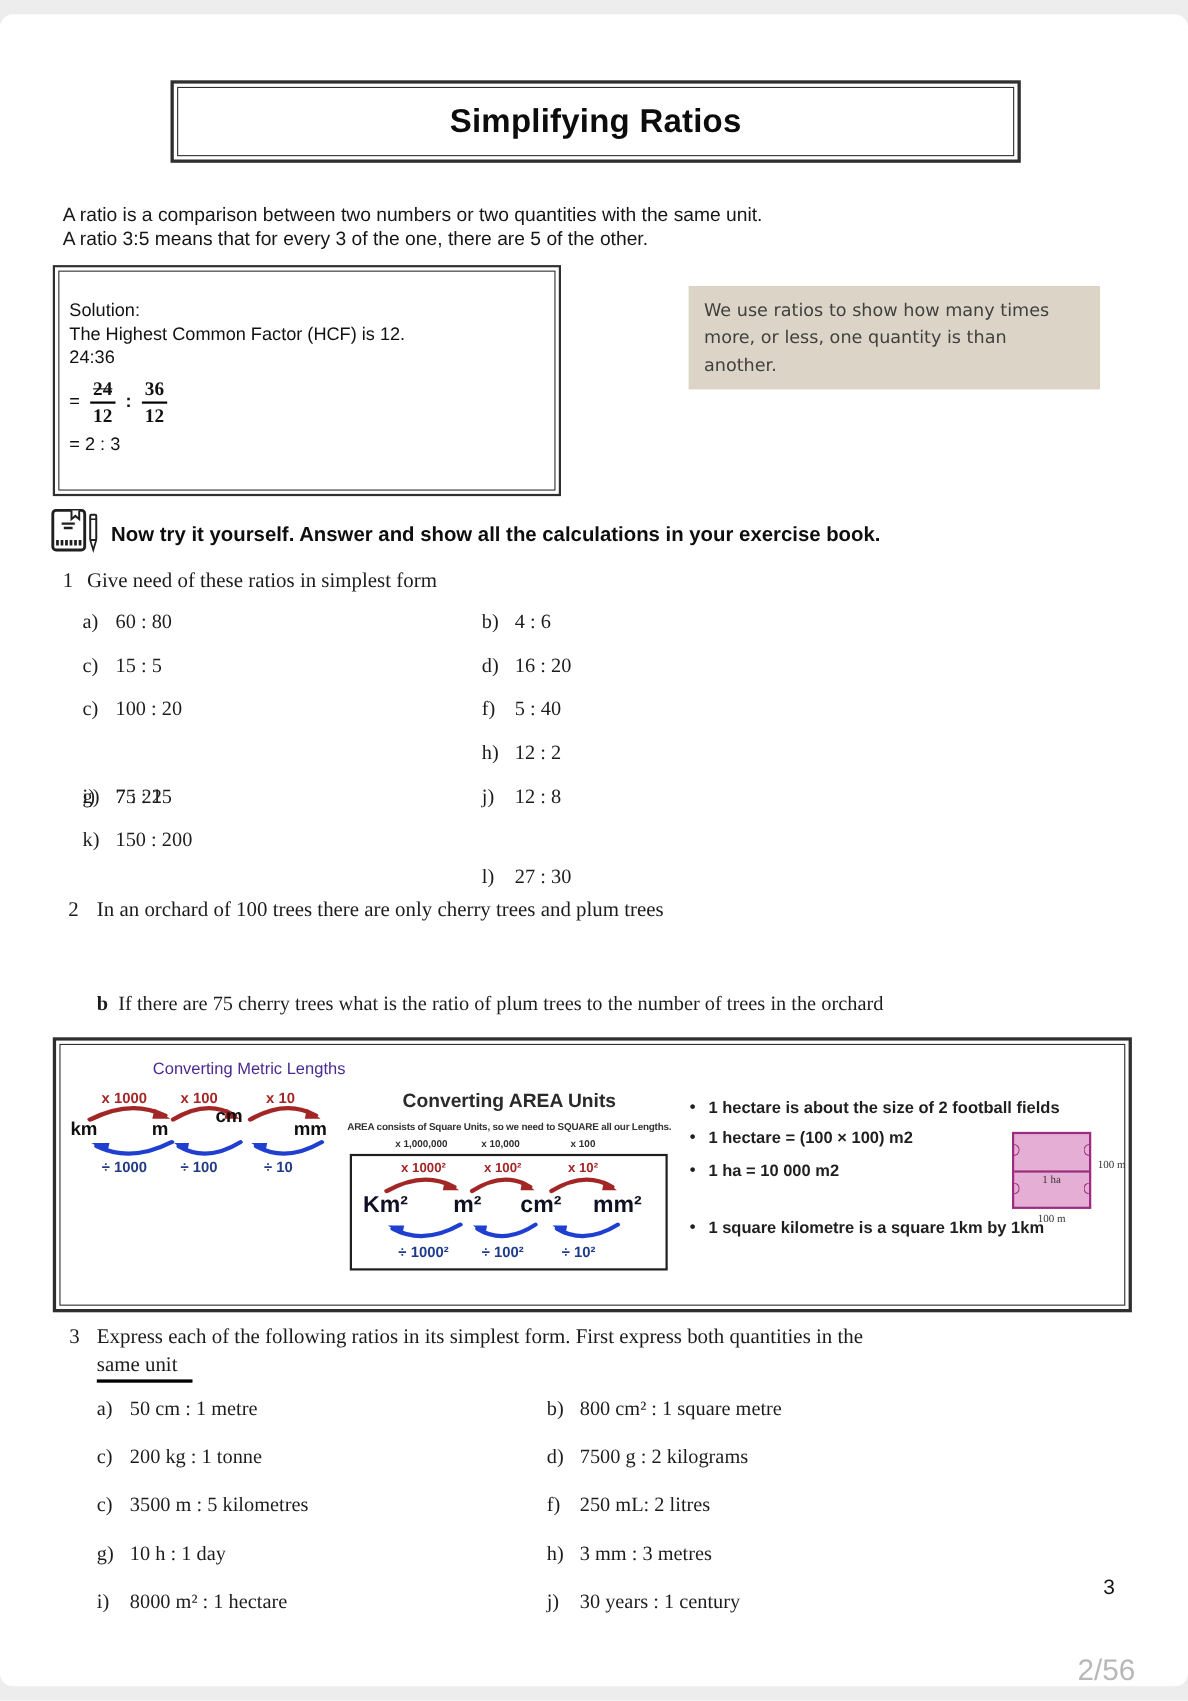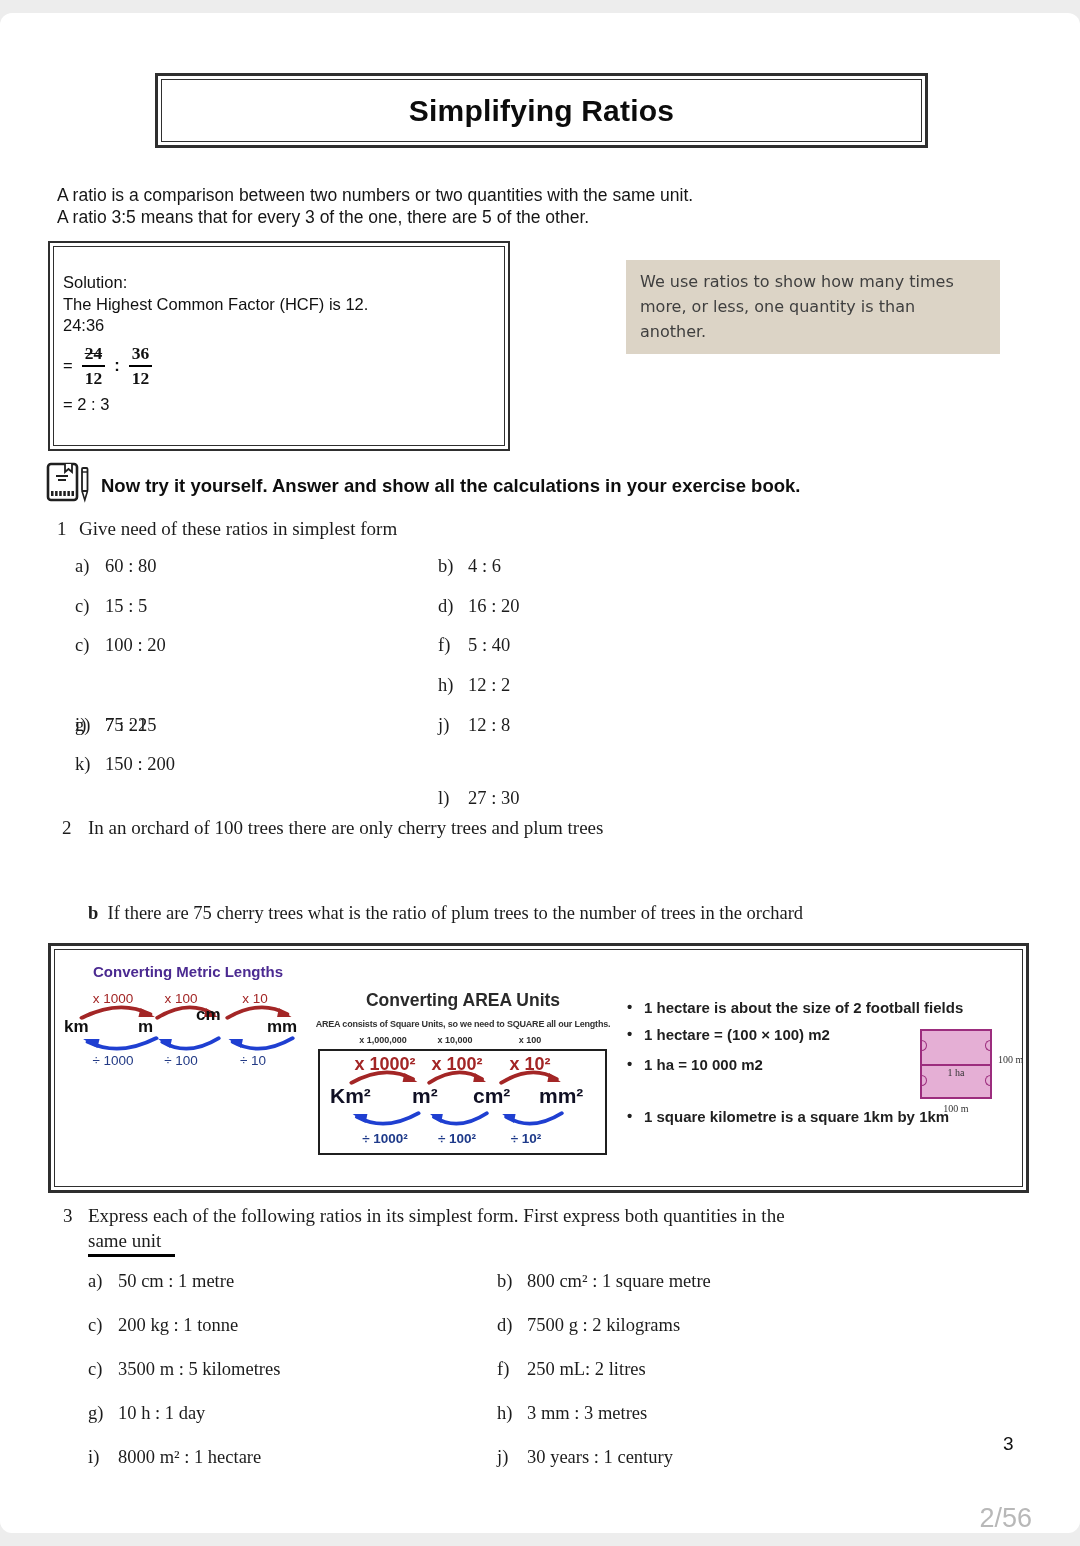--- a/index.html
+++ b/index.html
@@ -38,32 +38,32 @@
 
   .icon-wrap{left:44px;top:446px;width:50px;height:48px;}
   .instruction{left:101px;top:462px;font-size:18.5px;font-weight:bold;color:#0e0e0e;}
   .q-head{position:absolute;font-family:"Liberation Serif",serif;font-size:19px;color:#1c1c1c;}
   .q-item{position:absolute;font-family:"Liberation Serif",serif;font-size:18.5px;color:#1c1c1c;}
   .q-item .lbl{display:inline-block;width:30px;}
   .sub-lbl{font-weight:bold;}
 
   .info-frame{left:48px;top:930px;width:981px;height:250px;}
   
-  .m-title{left:62px;top:950px;width:252px;text-align:center;font-size:15px;font-weight:bold;color:#4b2a91;}
-  .m-mult,.m-div{position:absolute;width:66px;text-align:center;font-size:13.5px;font-weight:normal;}
+  .m-title{left:62px;top:950px;width:252px;text-align:right;font-size:15px;font-weight:normal;color:#4b2a91;}
+  .m-mult,.m-div{position:absolute;width:66px;text-align:center;font-size:13.5px;font-weight:bold;}
   .m-mult{color:#a32626;}
   .m-div{color:#223a85;}
   .m-unit{position:absolute;font-size:17px;font-weight:bold;color:#0f0f0f;}
   
   .a-title{left:318px;top:977px;width:290px;text-align:center;font-size:17.5px;font-weight:bold;color:#2a2a2a;}
   .a-sub{left:303px;top:1006px;width:320px;text-align:center;font-size:9px;font-weight:bold;color:#333;letter-spacing:-.2px;}
   .a-factor{position:absolute;top:1022px;width:84px;text-align:center;font-size:9px;font-weight:bold;color:#2d2d2d;}
   .area-box{position:absolute;left:318px;top:1036px;width:289px;height:106px;border:2px solid #1f1f1f;box-sizing:border-box;background:#fff;}
   .ab-mult,.ab-div{position:absolute;width:72px;text-align:center;font-weight:bold;}
-  .ab-mult{font-size:18px;color:#a32626;top:3px;}
+  .ab-mult{font-size:12px;color:#a32626;top:3px;}
   .ab-div{font-size:13.5px;color:#1e3a8a;top:80px;}
   .ab-unit{position:absolute;top:33px;font-size:21px;font-weight:bold;color:#101024;}
   
   .la-title{left:630px;top:951px;width:372px;text-align:center;font-size:26px;font-weight:400;color:#1d1d1d;}
   .la-bullet{position:absolute;left:644px;font-size:15px;font-weight:bold;color:#1f1f1f;}
   .la-bullet::before{content:"•";position:absolute;left:-17px;top:-1px;}
   .pitch{position:absolute;left:920px;top:1016px;width:72px;height:70px;background:#e5afd5;border:2px solid #9c2d7e;box-sizing:border-box;}
   .pitch-divider{position:absolute;left:0;right:0;top:50%;border-top:2px solid #9c2d7e;}
   .pitch-label{position:absolute;left:0;width:100%;top:54%;text-align:center;font-family:"Liberation Serif",serif;font-size:10px;color:#333;}
   .goal{position:absolute;width:6px;height:11px;border:1.5px solid #9c2d7e;box-sizing:border-box;}

